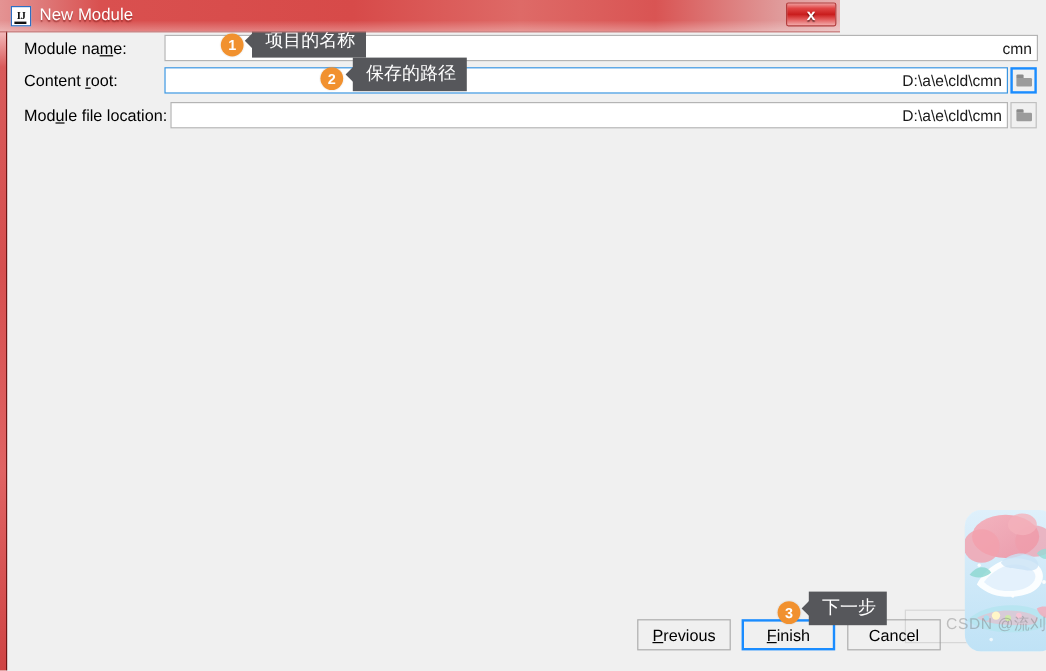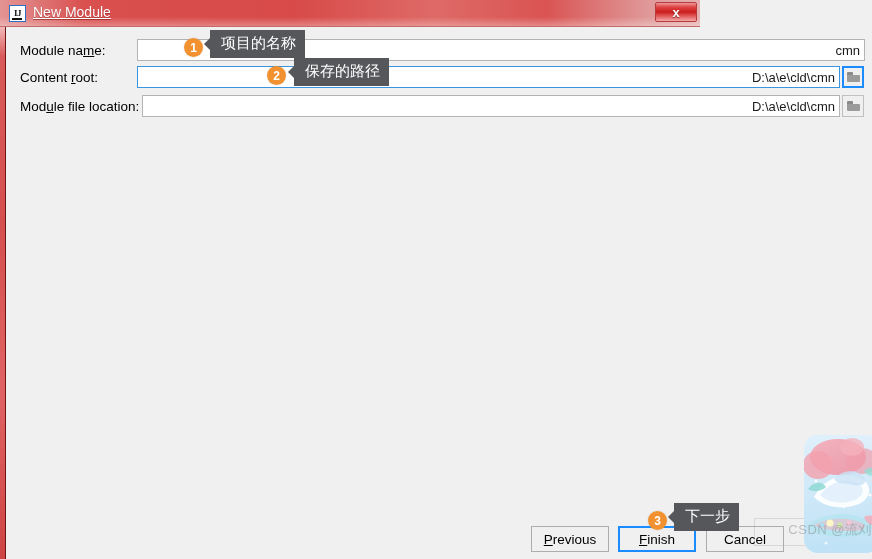--- a/index.html
+++ b/index.html
@@ -54,41 +54,40 @@
   }
   .tb-icon .ij-bar{
     position:absolute;left:2px;bottom:1.5px;width:10px;height:2px;background:#111;
   }
   .tb-title{
     position:absolute;left:33px;top:4px;
     font-size:14px;color:#ffffff;
     text-shadow:0 1px 1px rgba(120,20,20,.55);
     font-family:"Liberation Sans","DejaVu Sans",sans-serif;
     z-index:2;
-    text-decoration:underline;
   }
   .tb-close{
     position:absolute;right:3px;top:2px;width:42px;height:20px;
     background:linear-gradient(to bottom,#ef9a9a 0%,#e04545 22%,#c91d1d 50%,#e05252 70%,#f3a9a9 100%);
     border:1px solid #b43c3c;
     border-radius:2px;
     box-sizing:border-box;
     display:flex;align-items:center;justify-content:center;
     z-index:3;
     cursor:pointer;
   }
   .tb-close span{
     color:#ffffff;font-size:13px;font-weight:bold;line-height:1;
     text-shadow:0 1px 1px rgba(0,0,0,.5);
     font-family:"Liberation Sans","DejaVu Sans",sans-serif;
   }
 
   
   .content{
-    position:absolute;left:6px;top:28px;width:866px;height:525px;
+    position:absolute;left:6px;top:18px;width:866px;height:525px;
     background:#f0f0f0;
     z-index:2;
   }
   .lbl{
     position:absolute;
     font-size:13.5px;color:#000000;
     font-family:"Liberation Sans","DejaVu Sans",sans-serif;
     white-space:nowrap;
   }
   .lbl u{text-decoration:underline;}

